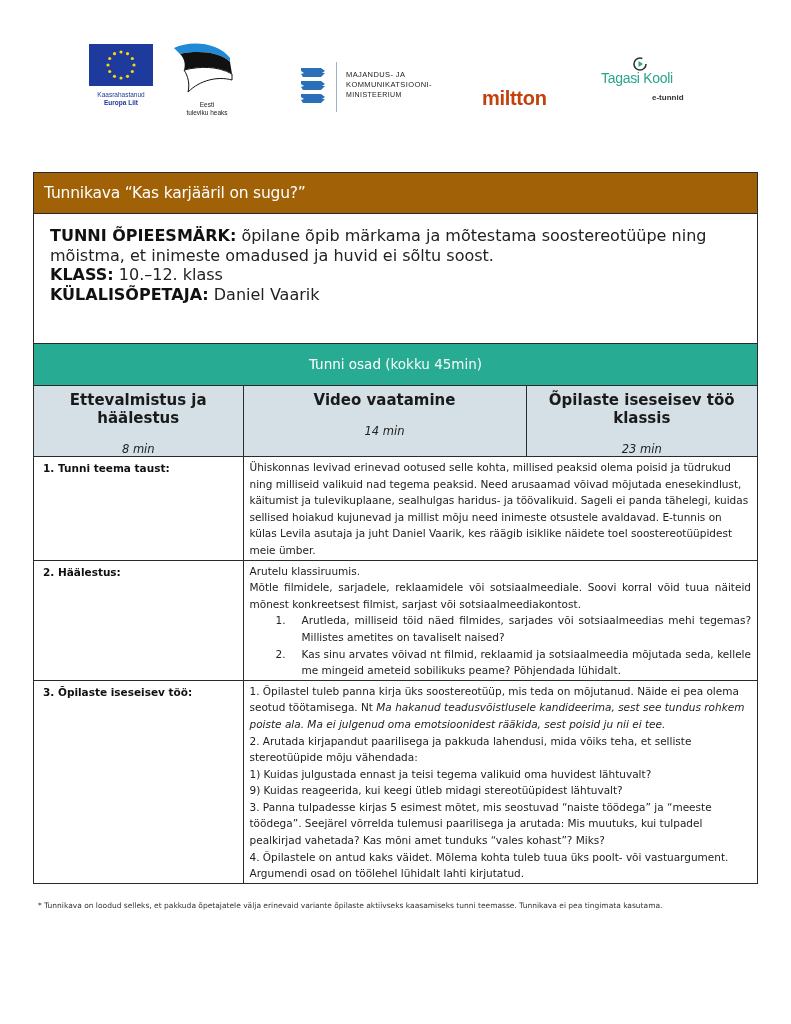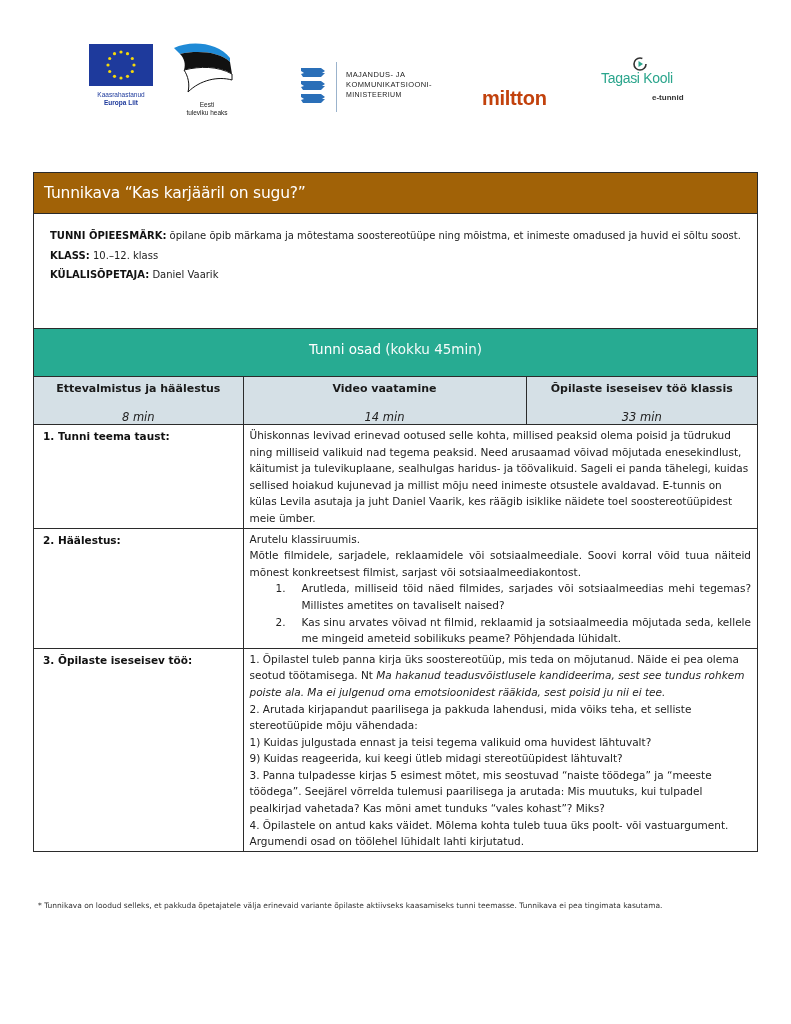--- a/index.html
+++ b/index.html
@@ -25,30 +25,30 @@
   .miltton-logo { left: 482px; top: 24px; font-family: "Liberation Sans", sans-serif; font-weight: bold; font-size: 20px; color: #c2410c; letter-spacing: -0.3px; margin-top: 25px; }
 
   .tk-logo { left: 592px; top: 18px; width: 110px; height: 50px; }
   .tk-play { position: absolute; left: 40px; top: 0; width: 16px; height: 16px; }
   .tk-title { position: absolute; left: 0; top: 14px; font-family: "Liberation Sans", sans-serif; font-size: 14px; color: #2aa58c; letter-spacing: -0.3px; margin-left: 9px; }
   .tk-sub { position: absolute; left: 60px; top: 37px; font-family: "Liberation Sans", sans-serif; font-size: 8px; color: #333; font-weight: bold; }
 
   
   .plan { position: absolute; left: 33px; top: 172px; width: 725px; border: 1.5px solid #2b2b2b; }
   .plan-title { background: #a16207; height: 41px; border-bottom: 1.5px solid #2b2b2b; color: #fff; font-size: 15.5px; padding: 11px 0 0 10px; letter-spacing: -0.2px; }
-  .plan-meta { padding: 12px 0 10px 16px; font-size: 10px; line-height: 19.5px; color: #222; height: 114px; }
+  .plan-meta { padding: 12px 0 10px 16px; font-size: 16px; line-height: 19.5px; color: #222; height: 129px; }
   .plan-meta b { font-weight: bold; color: #111; }
 
-  .parts-header { background: #27ab92; height: 49px; border-top: 1.5px solid #2b2b2b; border-bottom: 1.5px solid #2b2b2b; color: #fff; text-align: center; font-size: 13.5px; padding-top: 12px; }
+  .parts-header { background: #27ab92; height: 43px; border-top: 1.5px solid #2b2b2b; border-bottom: 1.5px solid #2b2b2b; color: #fff; text-align: center; font-size: 13.5px; padding-top: 12px; }
   .parts-header .light { font-weight: normal; opacity: 0.95; }
 
   table { width: 100%; border-collapse: collapse; }
   .phase-row td { background: #d5e0e6; text-align: center; border-right: 1.5px solid #2b2b2b; vertical-align: top; height: 44px; padding-top: 5px; }
   .phase-row td:last-child { border-right: none; }
-  .phase-name { font-weight: bold; font-size: 11px; display: block; color: #1a1a1a; }
+  .phase-name { font-weight: bold; font-size: 15px; display: block; color: #1a1a1a; }
   .phase-time { font-style: italic; font-size: 11.5px; display: block; margin-top: 15px; color: #222; }
 
   .content-row td { border-top: 1.5px solid #2b2b2b; vertical-align: top; font-size: 10.5px; line-height: 16.6px; color: #222; }
   .content-row td.label { width: 209px; border-right: 1.5px solid #2b2b2b; font-weight: bold; padding: 3px 0 0 9px; color: #111; }
   .content-row td.body { padding: 2px 6px 1px 6px; }
   .justify { text-align: justify; }
   .sublist { padding-left: 26px; }
   .sublist .li { display: flex; text-align: justify; }
   .sublist .num { width: 26px; flex: 0 0 26px; }
   .sublist .txt { flex: 1; }
@@ -150,21 +150,21 @@
       <td style="width:209px;">
         <span class="phase-name">Ettevalmistus ja häälestus</span>
         <span class="phase-time">8 min</span>
       </td>
       <td style="width:283px;">
         <span class="phase-name">Video vaatamine</span>
         <span class="phase-time">14 min</span>
       </td>
       <td>
         <span class="phase-name">Õpilaste iseseisev töö klassis</span>
-        <span class="phase-time">33 min</span>
+        <span class="phase-time">23 min</span>
       </td>
     </tr>
   </tbody>
     </table>
 
   <table>
     <tbody>
         <tr class="content-row">
       <td class="label">1. Tunni teema taust:</td>
       <td class="body">

